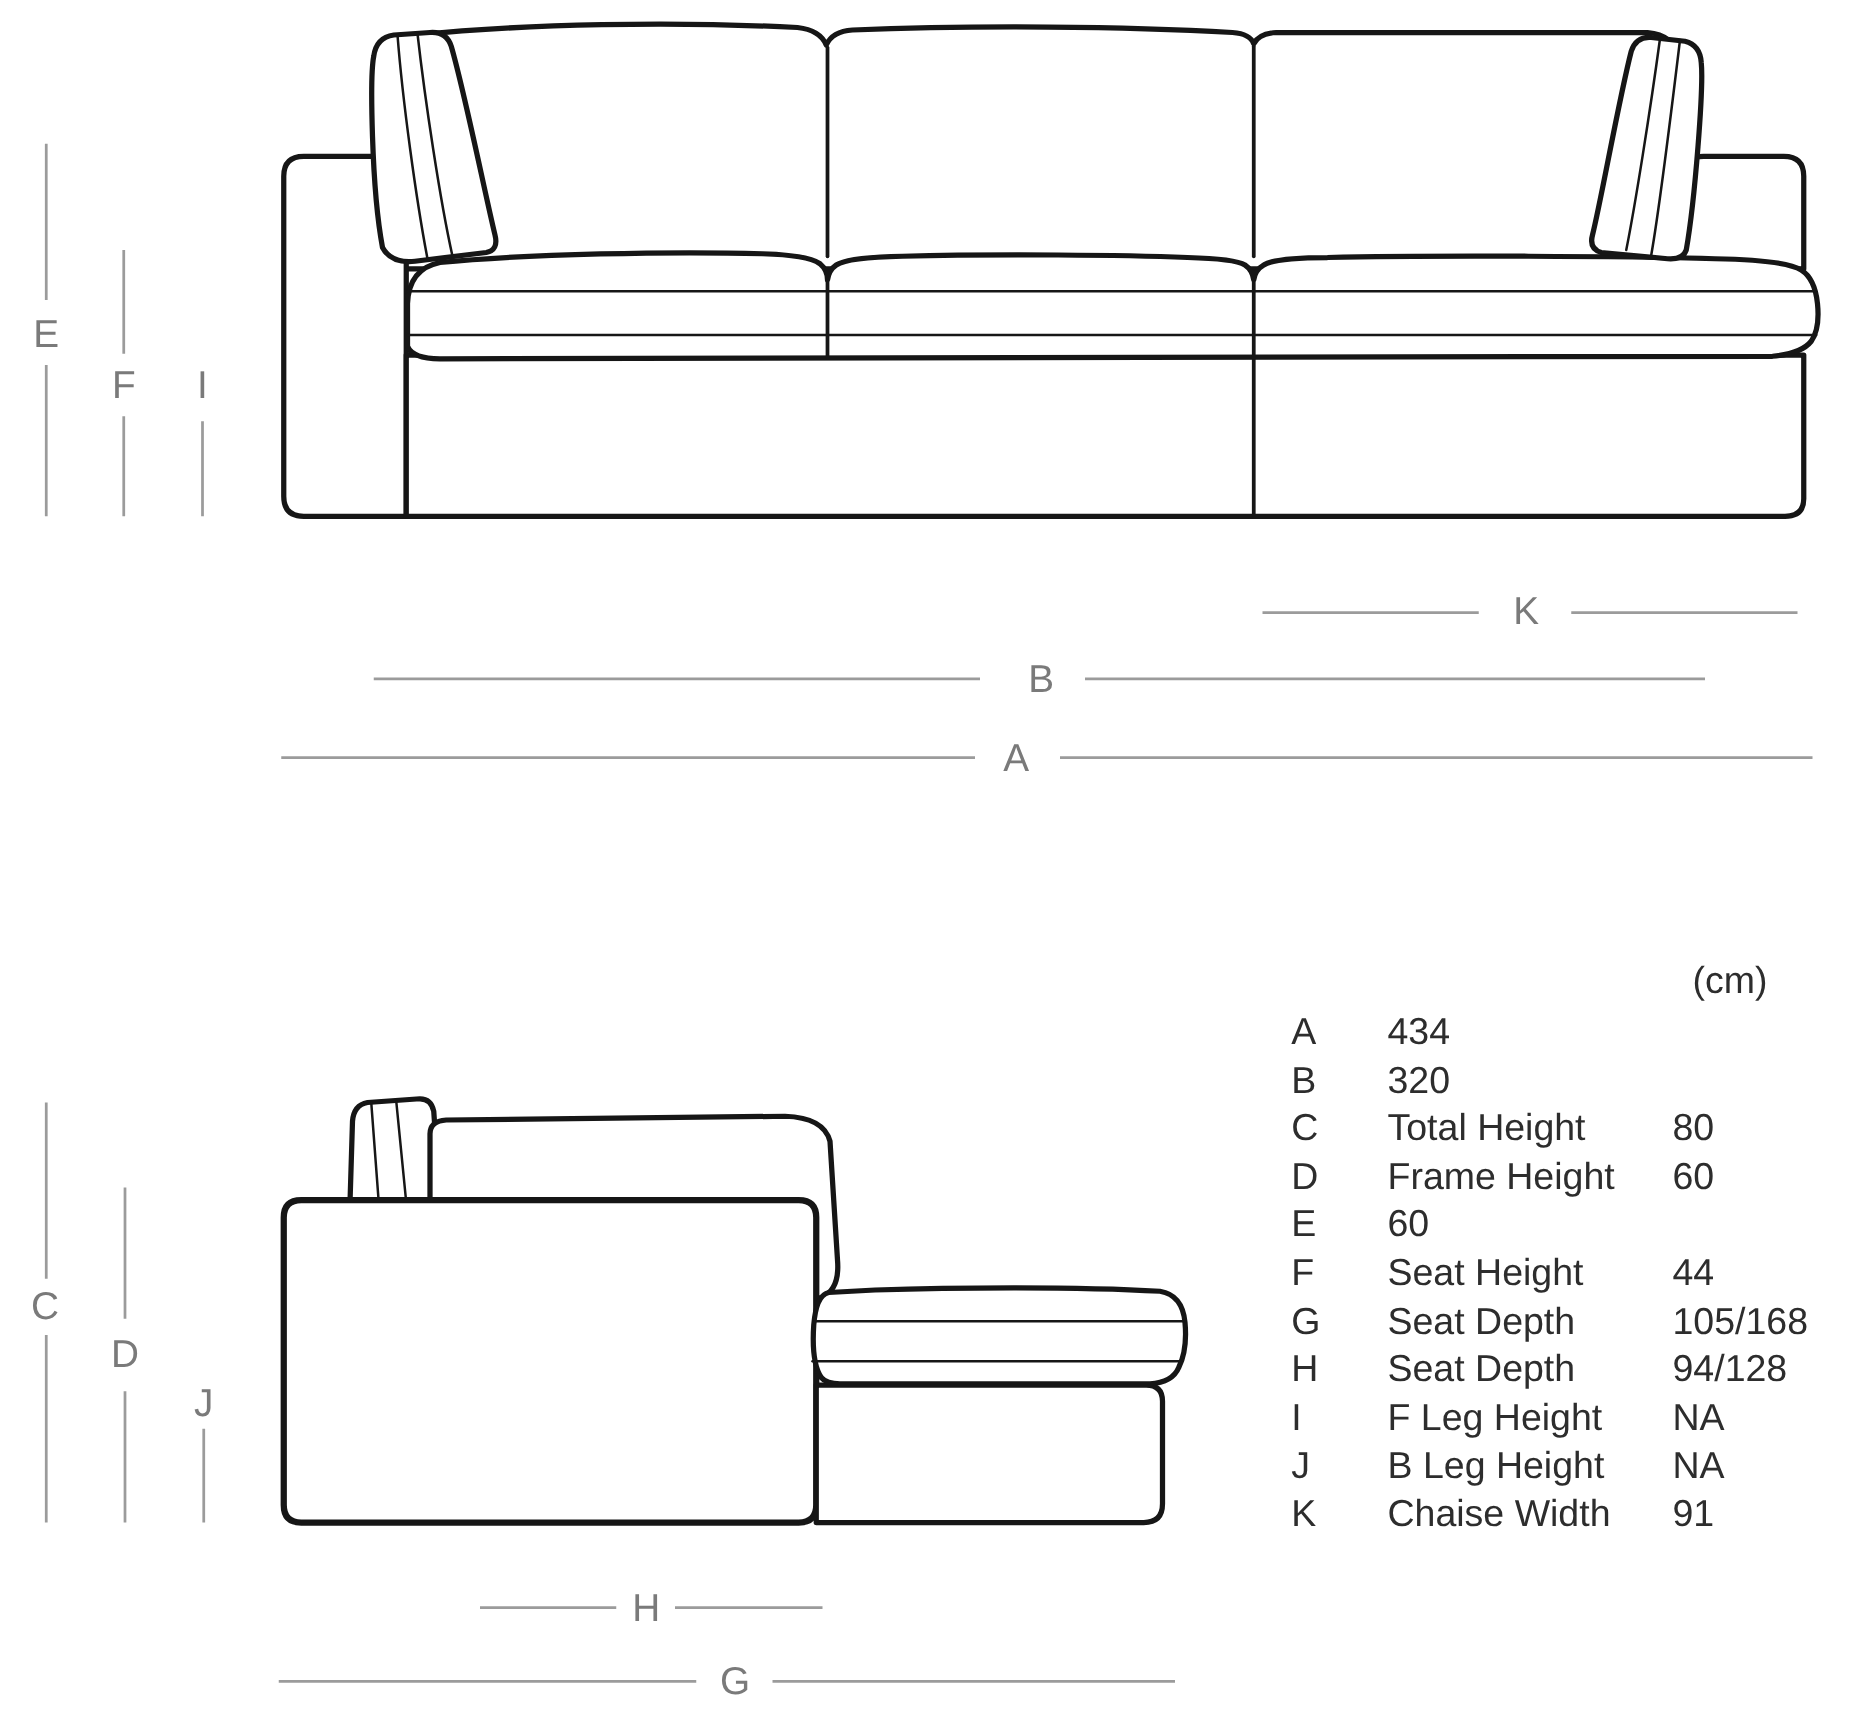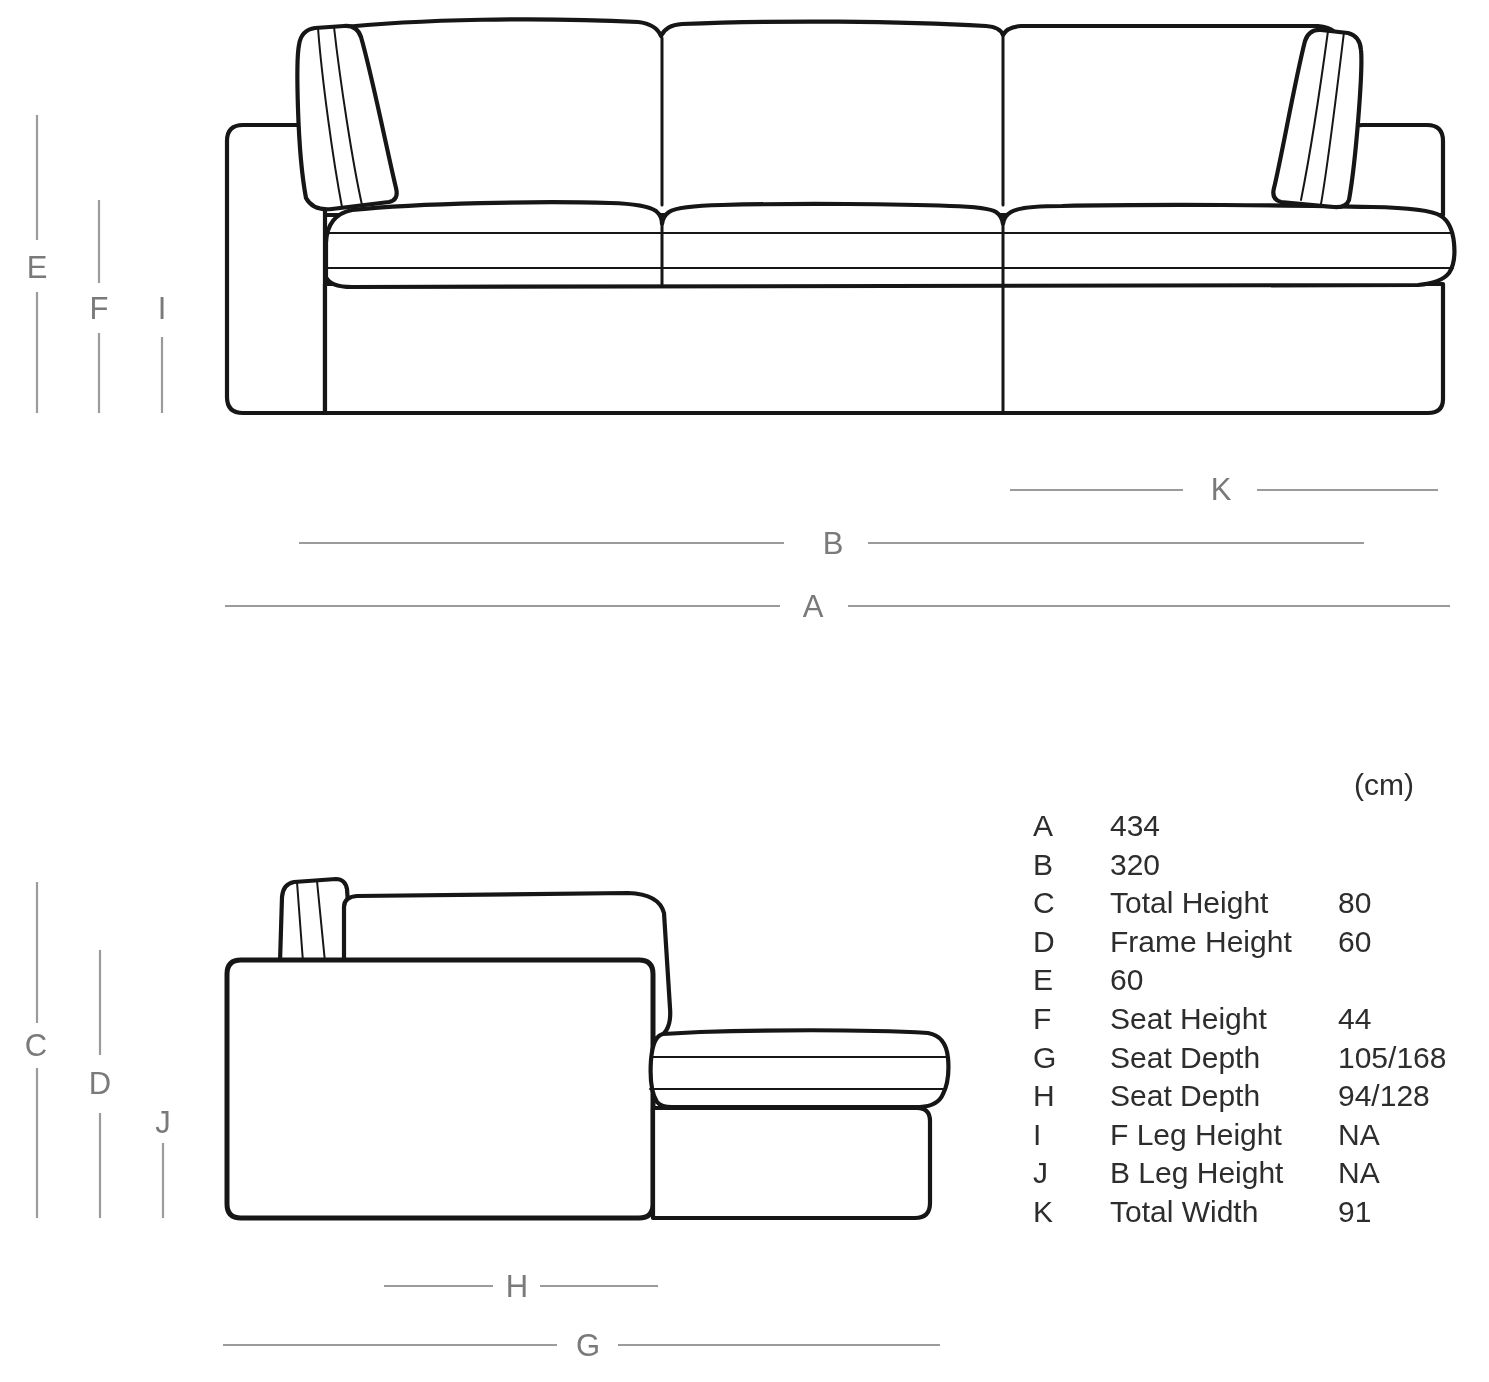--- a/index.html
+++ b/index.html
@@ -174,18 +174,18 @@
       <span class="col-n">F Leg Height</span>
       <span class="col-v">NA</span>
     </div>
     <div class="row">
       <span class="col-k">J</span>
       <span class="col-n">B Leg Height</span>
       <span class="col-v">NA</span>
     </div>
     <div class="row">
       <span class="col-k">K</span>
-      <span class="col-n">Total Width</span>
+      <span class="col-n">Chaise Width</span>
       <span class="col-v">91</span>
     </div>
   </div>
 
 </div>
 
 </body></html>

